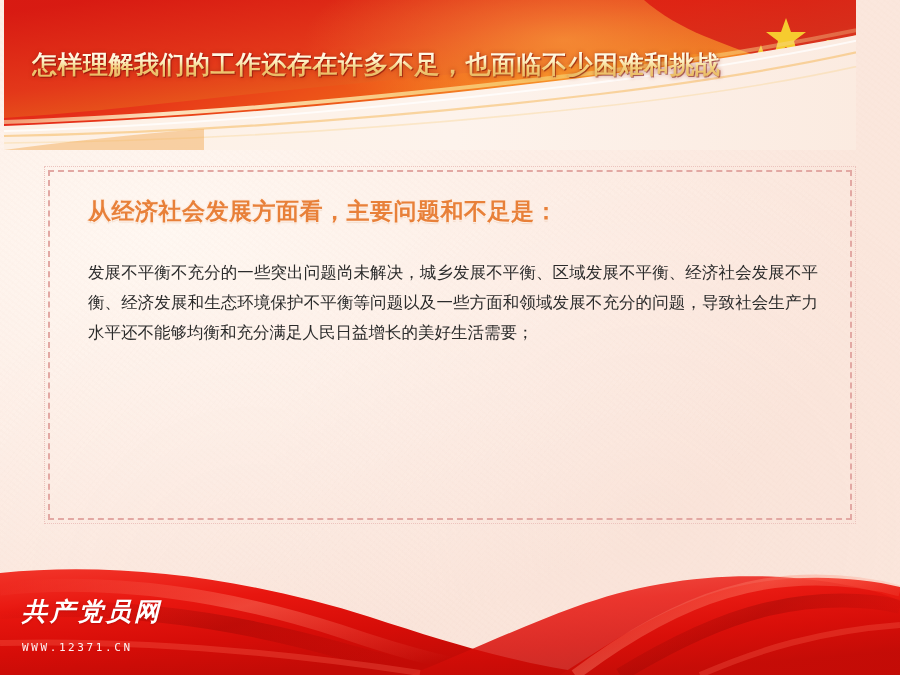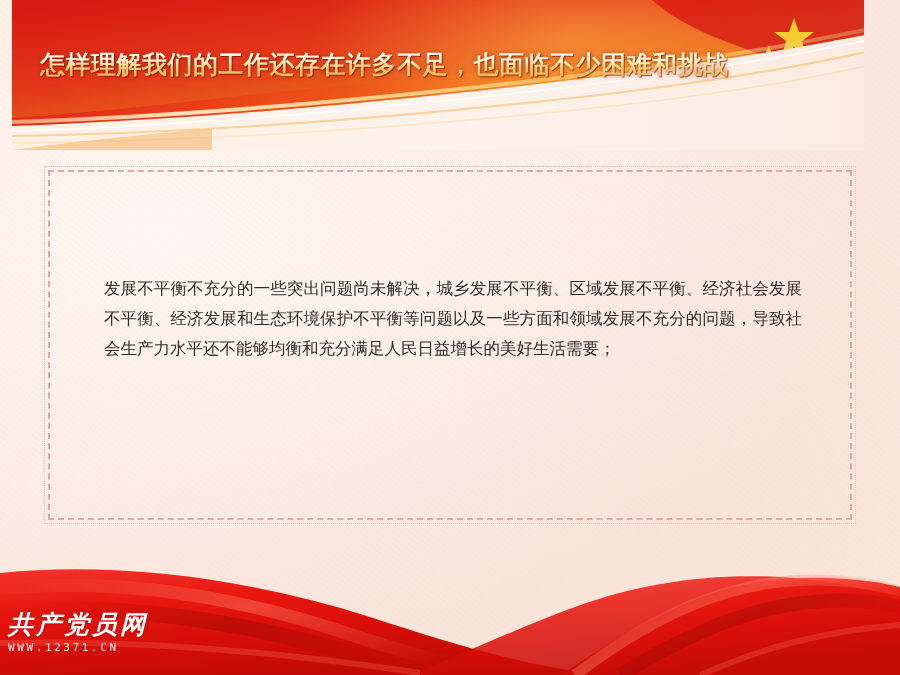--- a/index.html
+++ b/index.html
@@ -35,21 +35,21 @@
     background-image:
       repeating-linear-gradient(37deg, rgba(220,170,150,.06) 0 2px, rgba(255,255,255,0) 2px 5px),
       repeating-linear-gradient(-51deg, rgba(215,160,140,.05) 0 1px, rgba(255,255,255,0) 1px 4px),
       radial-gradient(circle at 72% 78%, rgba(226,170,155,.16) 0%, rgba(255,255,255,0) 46%),
       radial-gradient(circle at 28% 88%, rgba(228,175,160,.12) 0%, rgba(255,255,255,0) 40%);
   }
 
   
   .header {
     position: absolute;
-    left: 12px; top: 0;
+    left: 4px; top: 0;
     width: 852px;
     height: 150px;
     overflow: hidden;
   }
   .header svg { display: block; }
 
   .header-title {
     position: absolute;
     left: 28px;
     top: 52px;
@@ -109,52 +109,52 @@
     top: 86px;
     width: 730px;
     font-family: "DejaVu Sans", "Liberation Sans", sans-serif;
     font-size: 16.5px;
     line-height: 30px;
     color: #2b2b2b;
     text-align: justify;
     text-justify: inter-ideograph;
   }
   .body-copy p {
-    margin: 16px;
+    margin: 0;
   }
 
   
   .footer-wave {
     position: absolute;
     left: 0;
     bottom: 0;
     width: 900px;
     height: 160px;
   }
   .footer-wave svg { display: block; }
 
   
   .site-logo {
     position: absolute;
-    left: 8px;
+    left: 22px;
     bottom: 22px;
     width: 200px;
   }
   .logo-mark {
     font-family: "DejaVu Serif", "Liberation Serif", serif;
     font-size: 25px;
     font-weight: 700;
     font-style: italic;
     letter-spacing: 3px;
     color: #ffffff;
     line-height: 1;
     text-shadow: 0 1px 2px rgba(130,0,0,.35);
   }
   .logo-url {
-    margin-top: 5px;
+    margin-top: 18px;
     font-family: "DejaVu Sans Mono", "Liberation Mono", monospace;
     font-size: 11px;
     letter-spacing: 2.6px;
     color: #ffffff;
     opacity: .95;
     line-height: 1;
   }
 </style>
 </head>
 <body>
@@ -229,20 +229,21 @@
       <path d="M0,143 C200,141 410,127 610,105 C748,89 840,71 900,55" stroke="#f8d79c" stroke-width="1.6" fill="none" opacity="0.45"></path>
 
       <path d="M0,150 C60,142 130,134 200,129 L200,150 Z" fill="#f2a64e" opacity="0.45"></path>
     </svg>
 
     <div class="header-title">怎样理解我们的工作还存在许多不足，也面临不少困难和挑战</div>
   </div>
 
   <div class="content-frame">
 
+    <div class="section-heading">从经济社会发展方面看，主要问题和不足是：</div>
 
     <div class="body-copy">
       <p>发展不平衡不充分的一些突出问题尚未解决，城乡发展不平衡、区域发展不平衡、经济社会发展不平衡、经济发展和生态环境保护不平衡等问题以及一些方面和领域发展不充分的问题，导致社会生产力水平还不能够均衡和充分满足人民日益增长的美好生活需要；</p>
     </div>
   </div>
 
   <div class="footer-wave">
     <svg width="900" height="160" viewBox="0 0 900 160" xmlns="http://www.w3.org/2000/svg">
       <defs>
         <linearGradient id="silkA" x1="0" y1="0" x2="0.4" y2="1">

